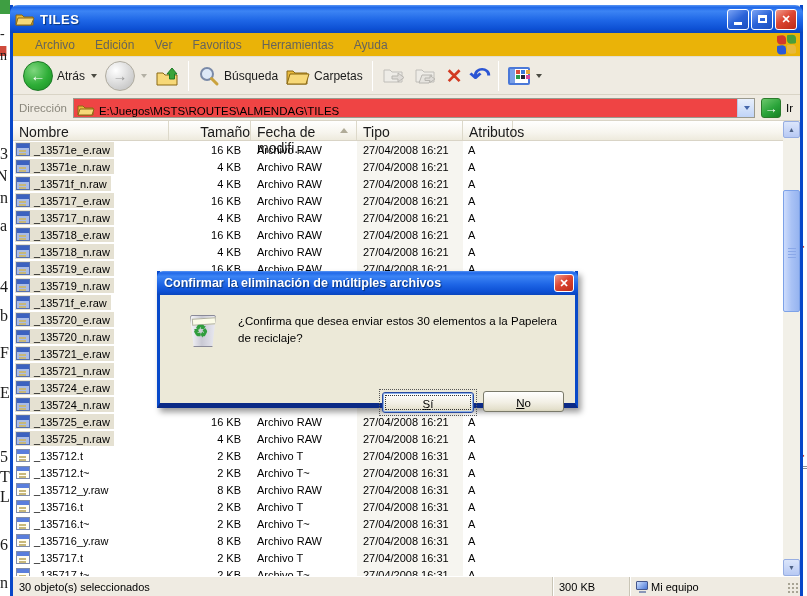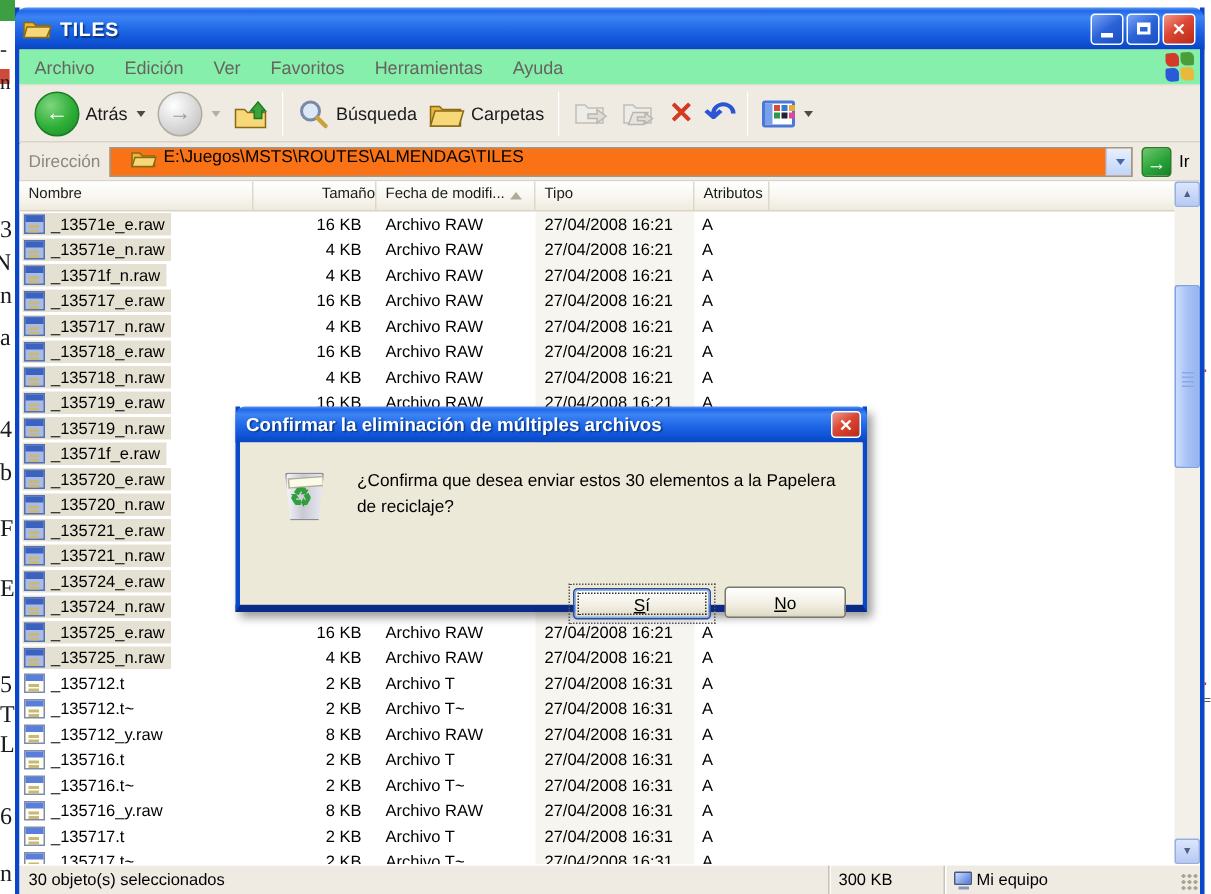--- a/index.html
+++ b/index.html
@@ -18,22 +18,22 @@
     display:flex; align-items:center; padding:0 6px 0 5px; }
   .titlebar-title { color:#fff; font-weight:bold; font-size:13px; text-shadow:1px 1px 1px #08337a; margin-left:5px; letter-spacing:.5px; flex:1; }
   .tb-btns { display:flex; gap:2px; }
   .tb-btn { width:22px; height:21px; border-radius:3px; border:1px solid #fff; color:#fff; font-size:11px; font-weight:bold;
     display:flex; align-items:center; justify-content:center;
     background:linear-gradient(145deg,#7ba4f5 0%,#2a63d8 50%,#1c4fc0 100%); }
   .tb-btn.close { background:linear-gradient(145deg,#f09a8c 0%,#dd4632 45%,#bb2a17 100%); }
   .tb-btn .minglyph { display:block; width:8px; height:3px; background:#fff; margin-top:9px; }
   .tb-btn .maxglyph { display:block; width:9px; height:8px; border:2px solid #fff; border-top-width:3px; }
 
-  .menubar { position:absolute; left:0; top:28px; width:787px; height:24px; background:#86efac;
-    display:flex; align-items:center; border-bottom:1px solid #e2ded2; }
+  .menubar { position:absolute; left:0; top:28px; width:787px; height:24px; background:#eab308;
+    display:flex; align-items:center; border-bottom:1px solid #e2ded2;padding-left:12px; }
   .menu-item { padding:0 10px; color:#66645c; font-size:12px; }
   .win-logo { margin-left:auto; margin-right:3px; width:20px; height:20px; display:grid; grid-template-columns:9px 9px; grid-template-rows:9px 9px; gap:1px; transform:skewY(-4deg); }
   .win-logo i { display:block; border-radius:1px 4px 1px 4px; }
 
   .toolbar { position:absolute; left:0; top:52px; width:787px; height:38px; background:#efebe2;
     border-bottom:1px solid #d9d4c6; display:flex; align-items:center; }
   .tool { display:flex; align-items:center; gap:4px; padding:0 4px; font-size:12px; color:#1a1a1a; }
   .circle-btn { width:30px; height:30px; border-radius:50%; display:flex; align-items:center; justify-content:center;
     background:radial-gradient(circle at 35% 30%,#7ed67e 0%,#2eae37 55%,#178a22 100%); border:1px solid #1d7a26; }
   .circle-btn.disabled { background:radial-gradient(circle at 35% 30%,#ffffff 0%,#d8d8d8 55%,#b9b9b9 100%); border:1px solid #b0aca0; }
@@ -47,34 +47,34 @@
   .undo { font-size:22px; color:#2b55d4; font-weight:bold; line-height:1; transform:scaleX(1.15); }
   .views-ico { width:22px; height:18px; border:2px solid #4a78d8; border-radius:2px; background:#fff; display:grid; grid-template-columns:5px 1fr; }
   .views-ico b { background:#7aa0e8; }
   .views-ico span { display:grid; grid-template-columns:4px 4px 4px; grid-auto-rows:4px; gap:1px; padding:1px; }
   .views-ico span i { background:#d84a3a; } .views-ico span i:nth-child(2){background:#3a78d8;} .views-ico span i:nth-child(3){background:#e8a83a;}
   .views-ico span i:nth-child(4){background:#2a9a4a;} .views-ico span i:nth-child(5){background:#223;} .views-ico span i:nth-child(6){background:#d84a9a;}
 
   .addressbar { position:absolute; left:0; top:91px; width:787px; height:25px; background:#efebe2;
     border-bottom:1px solid #d9d4c6; display:flex; align-items:center; padding:0 3px; }
   .addr-label { color:#8a877c; font-size:11.5px; padding:0 6px 0 3px; }
-  .addr-combo { flex:1; height:20px; background:#f97316; border:1px solid #9a9a8e; display:flex; align-items:flex-start; padding-left:13px; }
+  .addr-combo { flex:1; height:20px; background:#ef4444; border:1px solid #9a9a8e; display:flex; align-items:flex-end; padding-left:3px; }
   .addr-text { font-size:11.5px; margin-left:4px; flex:1; }
   .addr-drop { width:17px; height:18px; background:linear-gradient(180deg,#e8f0fc,#c0d4f8); border-left:1px solid #b8c8e8; display:flex; align-items:center; justify-content:center; }
   .addr-drop .caret { border-top-color:#4466aa; }
   .go-btn { width:20px; height:20px; margin-left:6px; border-radius:3px; border:1px solid #2a7a2a;
     background:linear-gradient(145deg,#6cc86c 0%,#2aa43a 55%,#158025 100%); color:#fff; font-weight:bold; font-size:13px;
     display:flex; align-items:center; justify-content:center; }
   .go-label { font-size:11.5px; margin:0 4px 0 5px; }
 
   
   .listview { position:absolute; left:0; top:116px; width:787px; height:455px; background:#fff; }
   .lv-header { position:absolute; left:0; top:0; width:770px; height:20px; display:flex;
     background:linear-gradient(180deg,#ffffff 0%,#f7f5ee 60%,#eeeadd 100%); border-bottom:1px solid #d9d4c6; }
-  .hcell { border-right:1px solid #ddd9ca; padding:3px 0 0 6px; font-size:10px; color:#1a1a1a; position:relative; }
+  .hcell { border-right:1px solid #ddd9ca; padding:3px 0 0 6px; font-size:14px; color:#1a1a1a; position:relative; }
   .hcell.r { text-align:right; padding-right:0; }
   .sortarrow { width:0; height:0; border-left:4px solid transparent; border-right:4px solid transparent; border-bottom:5px solid #b0ab98; position:absolute; right:8px; top:7px; }
   .date-tint { position:absolute; left:344px; top:20px; width:106px; height:435px; background:#f6f5f0; }
   .rows { position:absolute; left:0; top:20px; width:770px; height:435px; overflow:hidden; }
   .row { height:17px; display:flex; align-items:center; position:relative; }
   .cell-name { width:156px; display:flex; align-items:center; padding-left:2px; }
   .namewrap { display:flex; align-items:center; gap:4px; padding:1px 4px 1px 1px; }
   .row.sel .namewrap { background:#e5e1d2; }
   .fico { width:14px; height:13px; border:1px solid #7e8cac; background:#fffdf2; position:relative; flex:none; }
   .fico::before { content:""; position:absolute; left:0; top:0; right:0; height:4px; background:#5a7edc; }

